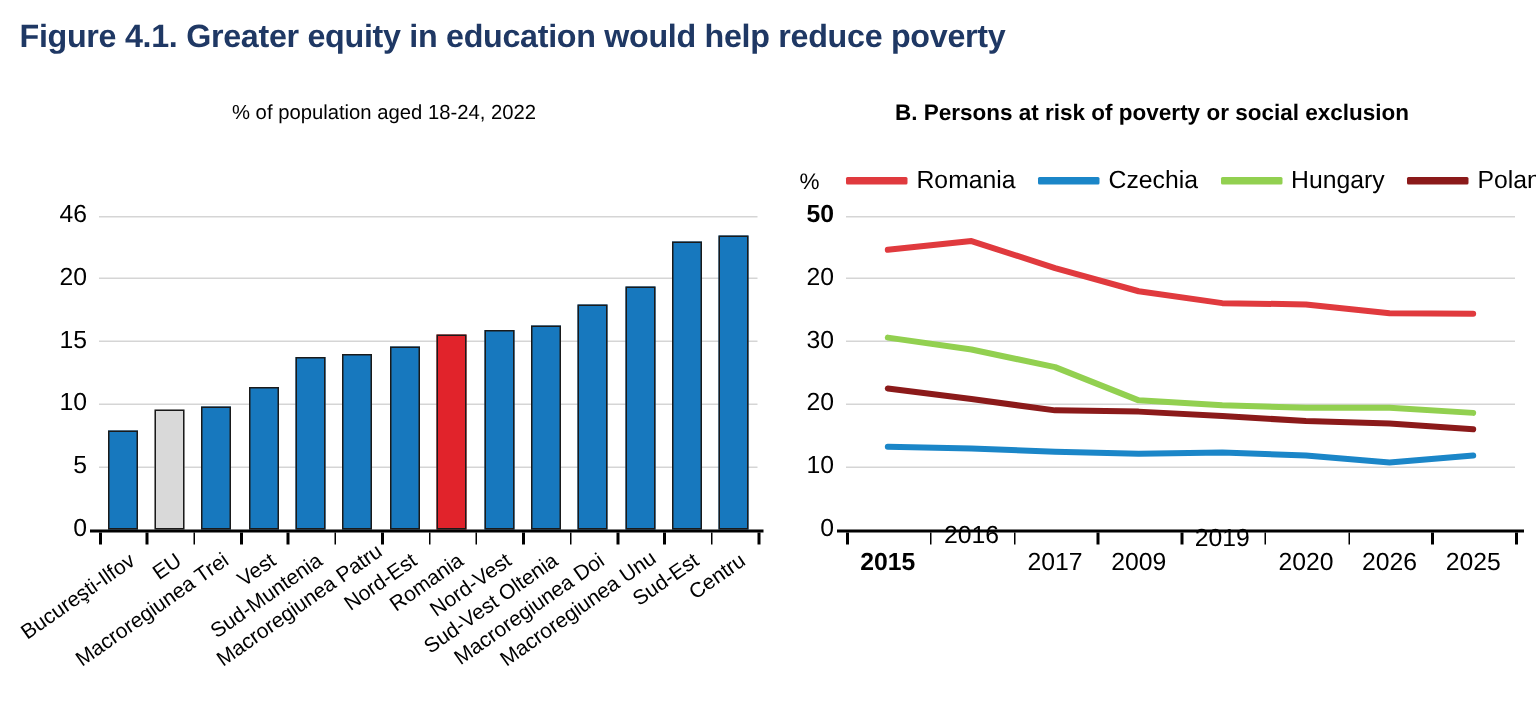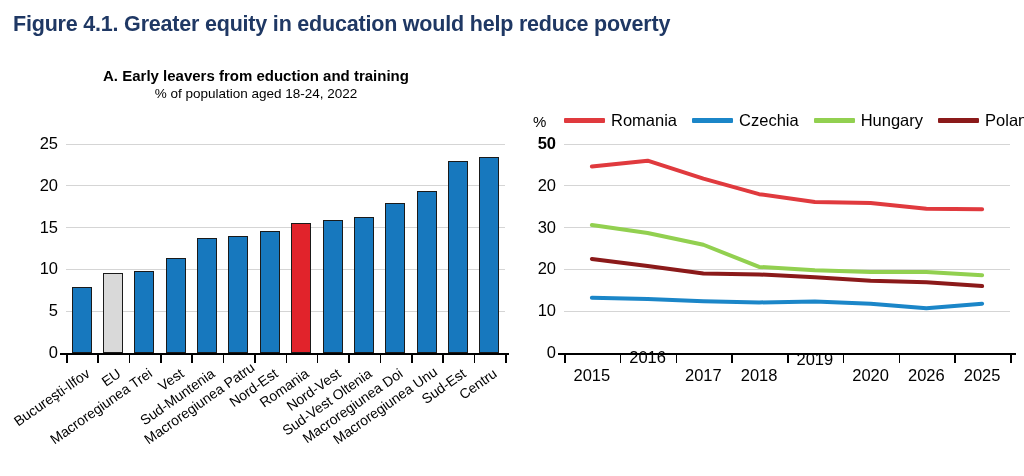--- a/index.html
+++ b/index.html
@@ -141,21 +141,20 @@
   }
   svg { display: block; }
 </style>
 </head>
 <body>
 
 <div id="figure-title">Figure 4.1. Greater equity in education would help reduce poverty</div>
 
 <div class="panel" id="panel-a">
 
-  <div class="panel-title">A. Early leavers from eduction and training</div>
   <div class="panel-subtitle">% of population aged 18-24, 2022</div>
 
   <div class="plot-wrap" id="panel-a-plot">
       <div class="plot-area" style="left: 66px; top: 78px; width: 439px; height: 209px;">
         <div class="gridline" style="top: 166.7px;"></div>
         <div class="gridline" style="top: 124.9px;"></div>
         <div class="gridline" style="top: 83.1px;"></div>
         <div class="gridline" style="top: 41.3px;"></div>
         <div class="gridline" style="top: -0.5px;"></div>
         <div class="bar" title="Bucureşti-Ilfov: 7.9" style="left: 5.67857px; width: 20px; height: 66.044px; background: rgb(23, 120, 190);"></div>
@@ -171,21 +170,21 @@
         <div class="bar" title="Macroregiunea Doi: 17.9" style="left: 319.25px; width: 20px; height: 149.644px; background: rgb(23, 120, 190);"></div>
         <div class="bar" title="Macroregiunea Unu: 19.4" style="left: 350.607px; width: 20px; height: 162.184px; background: rgb(23, 120, 190);"></div>
         <div class="bar" title="Sud-Est: 23" style="left: 381.964px; width: 20px; height: 192.28px; background: rgb(23, 120, 190);"></div>
         <div class="bar" title="Centru: 23.4" style="left: 413.321px; width: 20px; height: 195.624px; background: rgb(23, 120, 190);"></div>
       </div>
       <div class="ytick-label" style="left: 14px; top: 278px; width: 44px;">0</div>
       <div class="ytick-label" style="left: 14px; top: 236.2px; width: 44px;">5</div>
       <div class="ytick-label" style="left: 14px; top: 194.4px; width: 44px;">10</div>
       <div class="ytick-label" style="left: 14px; top: 152.6px; width: 44px;">15</div>
       <div class="ytick-label" style="left: 14px; top: 110.8px; width: 44px;">20</div>
-      <div class="ytick-label" style="left: 14px; top: 69px; width: 44px;">25</div>
+      <div class="ytick-label" style="left: 14px; top: 69px; width: 44px;">46</div>
       <div class="axis-line" style="left: 60px; top: 287px; width: 449px; height: 2px;"></div>
       <div class="tickmark" style="left: 66px; top: 289px; height: 8px;"></div>
       <div class="xlabel-a" style="left: -36.3214px; top: 300px; width: 120px;">Bucureşti-Ilfov</div>
       <div class="tickmark" style="left: 97.3571px; top: 289px; height: 8px;"></div>
       <div class="xlabel-a" style="left: -4.96429px; top: 300px; width: 120px;">EU</div>
       <div class="tickmark" style="left: 128.714px; top: 289px; height: 8px;"></div>
       <div class="xlabel-a" style="left: 26.3929px; top: 300px; width: 120px;">Macroregiunea Trei</div>
       <div class="tickmark" style="left: 160.071px; top: 289px; height: 8px;"></div>
       <div class="xlabel-a" style="left: 57.75px; top: 300px; width: 120px;">Vest</div>
       <div class="tickmark" style="left: 191.429px; top: 289px; height: 8px;"></div>
@@ -207,20 +206,21 @@
       <div class="tickmark" style="left: 442.286px; top: 289px; height: 8px;"></div>
       <div class="xlabel-a" style="left: 339.964px; top: 300px; width: 120px;">Sud-Est</div>
       <div class="tickmark" style="left: 473.643px; top: 289px; height: 8px;"></div>
       <div class="xlabel-a" style="left: 371.321px; top: 300px; width: 120px;">Centru</div>
       <div class="tickmark" style="left: 505px; top: 289px; height: 8px;"></div>
     </div>
 </div>
 
 <div class="panel" id="panel-b">
 
+  <div class="panel-title">B. Persons at risk of poverty or social exclusion</div>
 
   <div id="pct-sign-b">%</div>
 
   <div id="legend-b">
       <div class="legend-item">
         <span class="legend-swatch" style="background: rgb(224, 58, 62);"></span>
         <span class="legend-label">Romania</span>
       </div>
       <div class="legend-item">
         <span class="legend-swatch" style="background: rgb(27, 134, 200);"></span>
@@ -259,22 +259,22 @@
       <div class="axis-line" style="left: 46px; top: 287px; width: 458px; height: 2px;"></div>
       <div class="tickmark" style="left: 52px; top: 289px; height: 8px;"></div>
       <div class="tickmark" style="left: 107.75px; top: 289px; height: 8px;"></div>
       <div class="tickmark" style="left: 163.5px; top: 289px; height: 8px;"></div>
       <div class="tickmark" style="left: 219.25px; top: 289px; height: 8px;"></div>
       <div class="tickmark" style="left: 275px; top: 289px; height: 8px;"></div>
       <div class="tickmark" style="left: 330.75px; top: 289px; height: 8px;"></div>
       <div class="tickmark" style="left: 386.5px; top: 289px; height: 8px;"></div>
       <div class="tickmark" style="left: 442.25px; top: 289px; height: 8px;"></div>
       <div class="tickmark" style="left: 498px; top: 289px; height: 8px;"></div>
-      <div class="xlabel-b" style="left: 49.875px; top: 301px; width: 60px;">2015</div>
+      <div class="xlabel-b" style="left: 49.875px; top: 301px; width: 60px; font-weight: bold;">2015</div>
       <div class="xlabel-b" style="left: 105.625px; top: 283px; width: 60px;">2016</div>
       <div class="xlabel-b" style="left: 161.375px; top: 301px; width: 60px;">2017</div>
-      <div class="xlabel-b" style="left: 217.125px; top: 301px; width: 60px;">2018</div>
+      <div class="xlabel-b" style="left: 217.125px; top: 301px; width: 60px;">2009</div>
       <div class="xlabel-b" style="left: 272.875px; top: 285px; width: 60px;">2019</div>
       <div class="xlabel-b" style="left: 328.625px; top: 301px; width: 60px;">2020</div>
       <div class="xlabel-b" style="left: 384.375px; top: 301px; width: 60px;">2026</div>
       <div class="xlabel-b" style="left: 440.125px; top: 301px; width: 60px;">2025</div>
     </div>
 </div>
 
 </body></html>

